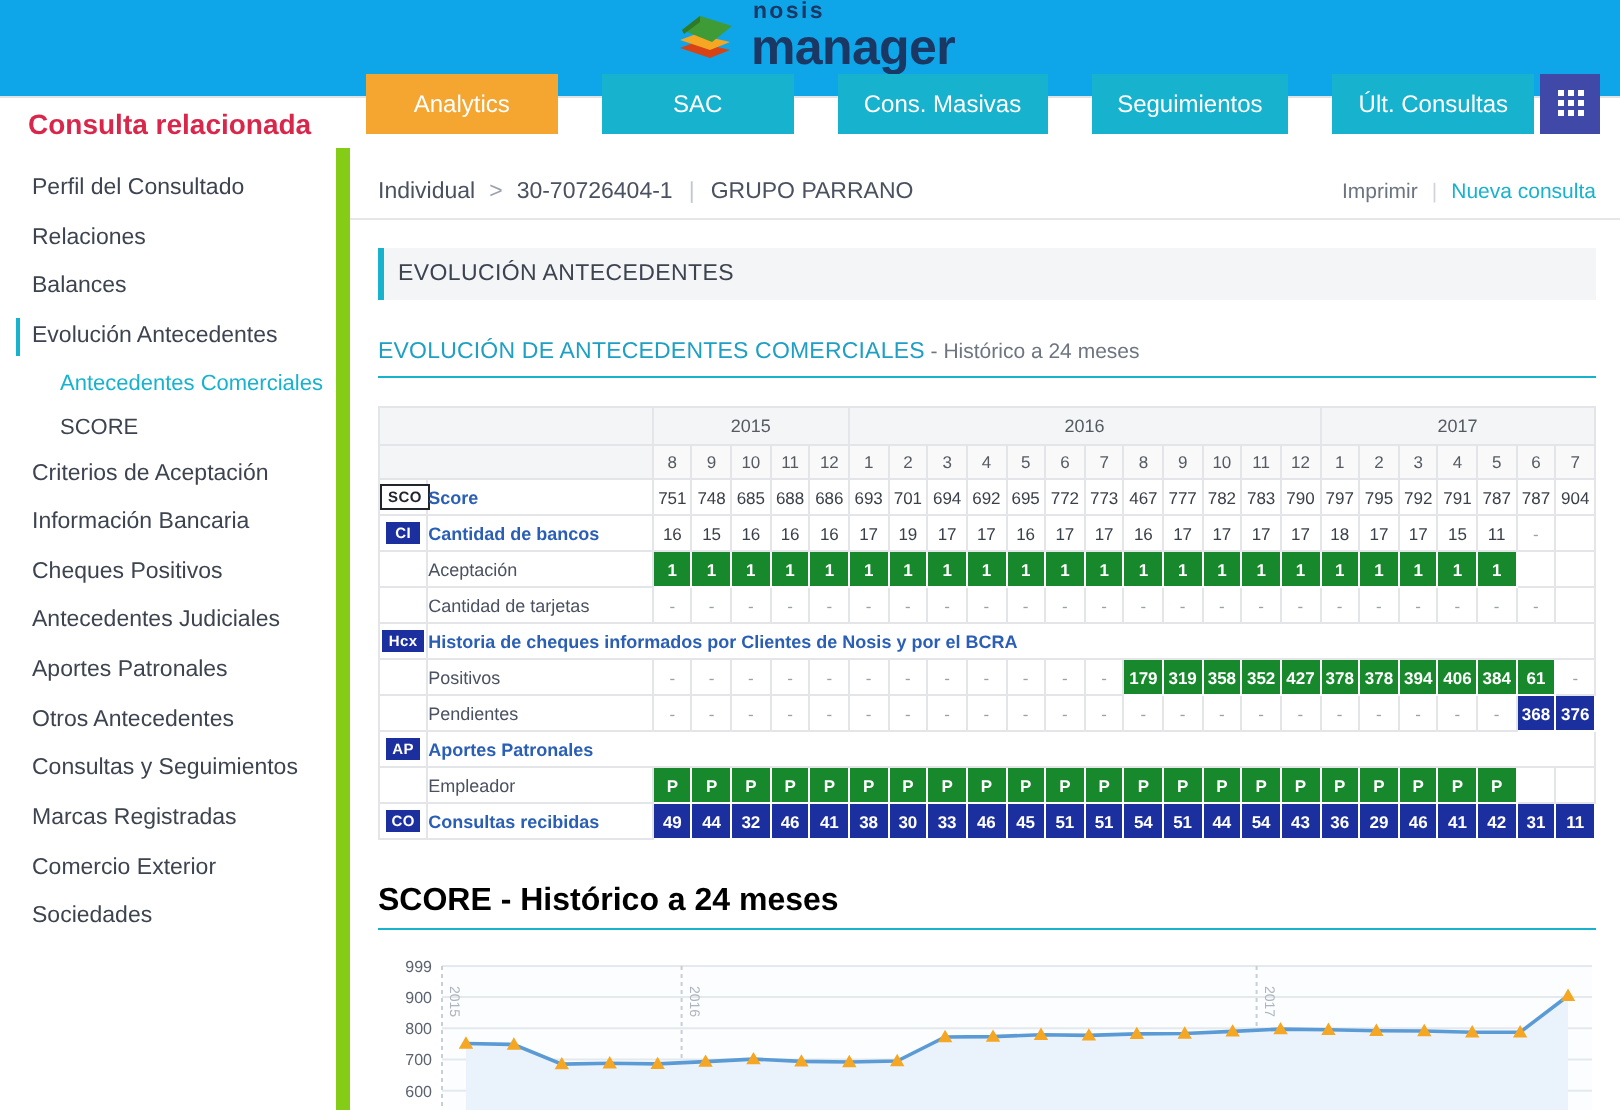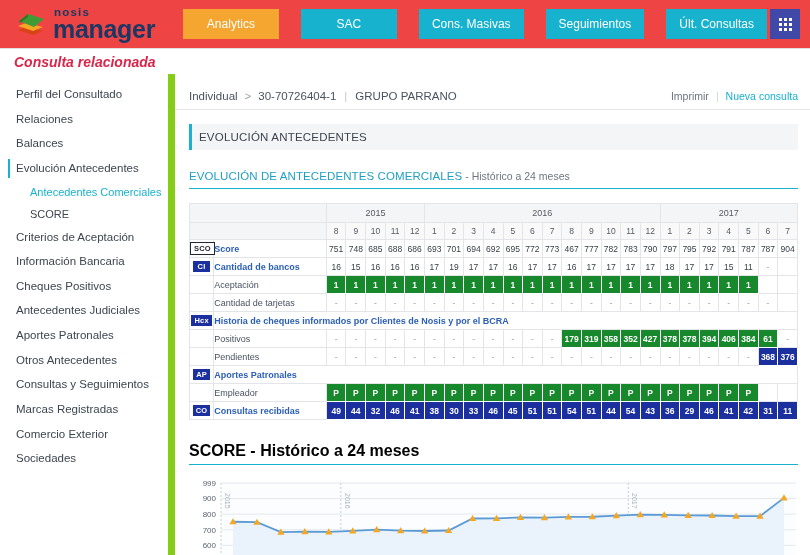--- a/index.html
+++ b/index.html
@@ -9,24 +9,25 @@
     overflow: hidden;
     background: #ffffff;
     font-family: "Liberation Sans", sans-serif;
     -webkit-font-smoothing: antialiased;
   }
 
   
   .topbar {
     position: relative;
     height: 48px;
-    background: #ef4444;
+    background: #0ea5e9;
     display: flex;
     align-items: center;
     padding: 0 10px;
+    flex-direction: column;
   }
   .logo-wrap { display: flex; align-items: center; gap: 7px; padding-left: 6px; }
   .logo-mark { width: 30px; height: 26px; position: relative; }
   .logo-text { line-height: 1; padding-top: 1px; }
   .logo-nosis {
     font-size: 11.5px; font-weight: bold; color: #1b3864;
     letter-spacing: 1.2px; display: block; margin-bottom: -1px;
     text-align: left; padding-left: 1px;
   }
   .logo-manager {
@@ -52,21 +53,21 @@
   .grid-dots { display: grid; grid-template-columns: repeat(3,3px);
     grid-template-rows: repeat(3,3px); gap: 2px; }
   .grid-dots i { background: #fff; display: block; width: 3px; height: 3px; }
 
   
   .page-title-bar {
     height: 26px; border-top: 1px solid #e2e2e2;
     display: flex; align-items: center; padding-left: 14px;
     background: #fff;
   }
-  .page-title { color: #d9274b; font-size: 14px; font-weight: 600; font-style: italic; }
+  .page-title { color: #d9274b; font-size: 14px; font-weight: 600; }
 
   
   .body-split { display: flex; height: calc(555px - 48px - 26px); }
 
   
   .sidebar {
     width: 168px; flex: 0 0 168px;
     background: #ffffff; padding-top: 8px;
     font-size: 11.5px;
   }

